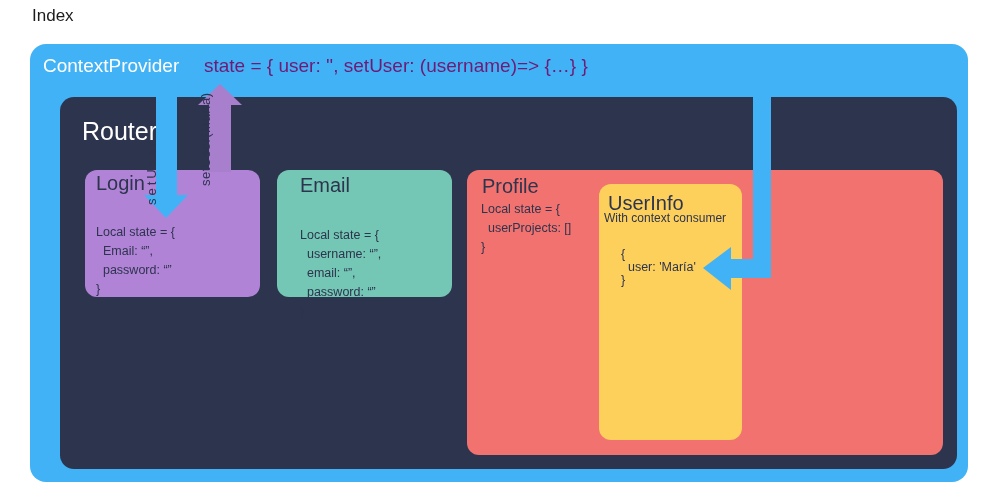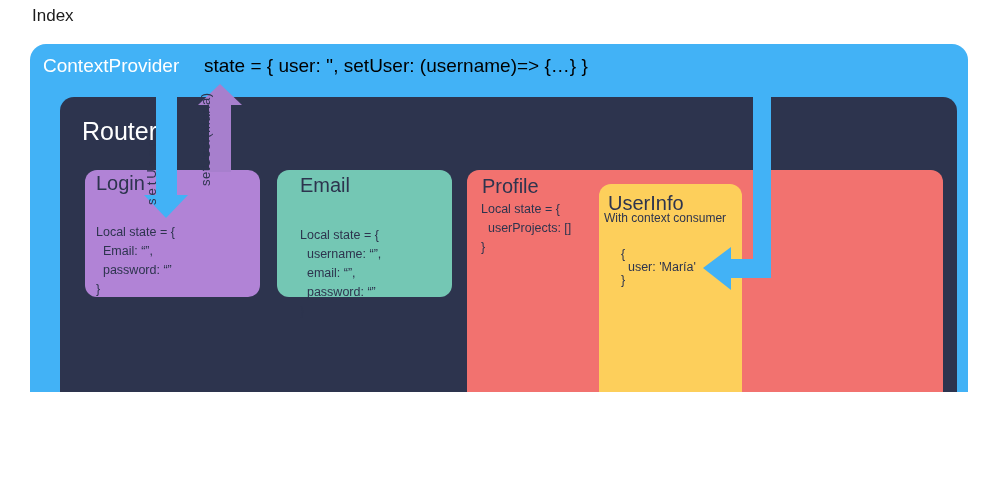--- a/index.html
+++ b/index.html
@@ -1,34 +1,34 @@
 <!DOCTYPE html>
 <html><head>
 <meta charset="utf-8">
 <style>
   html,body { margin:0; padding:0; background:#ffffff; }
   .stage {
-    position:relative; width:1000px; height:392px; overflow:hidden;
+    position:relative; width:1000px; height:500px; overflow:hidden;
     background:#ffffff; font-family:"Liberation Sans", sans-serif;
     -webkit-font-smoothing:antialiased;
   }
   .abs { position:absolute; }
 
   
   .provider-box { left:30px;  top:44px;  width:938px; height:438px; background:#42b2f6; border-radius:16px; }
   .router-box   { left:60px;  top:97px;  width:897px; height:372px; background:#2d344e; border-radius:14px; }
   .login-box    { left:85px;  top:170px; width:175px; height:127px; background:#b183d6; border-radius:12px; }
   .signup-box   { left:277px; top:170px; width:175px; height:127px; background:#74c7b4; border-radius:12px; }
   .profile-box  { left:467px; top:170px; width:476px; height:285px; background:#f2726f; border-radius:12px; }
   .userinfo-box { left:599px; top:184px; width:143px; height:256px; background:#fdcf5b; border-radius:12px; }
 
   
   .index-label    { left:32px;  top:6px;   font-size:17px; color:#1c1c1c; }
   .provider-name  { left:43px;  top:55px;  font-size:19px; color:#ffffff;text-align:center; }
-  .provider-state { left:204px; top:55px;  font-size:19px; color:#000000; }
+  .provider-state { left:204px; top:55px;  font-size:19px; color:#701a75; }
   .router-name    { left:82px;  top:117px; font-size:25px; color:#ffffff; }
 
   .box-title { font-size:20px; color:#2d344e; }
   .login-title    { left:96px;  top:172px; }
   .signup-title   { left:300px; top:174px; }
   .profile-title  { left:482px; top:175px; }
   .userinfo-title { left:608px; top:192px; }
   .userinfo-subtitle { left:604px; top:211px; font-size:12px; color:#2d344e; }
 
   .code { font-size:12.5px; line-height:19px; color:#2d344e; white-space:pre; }

